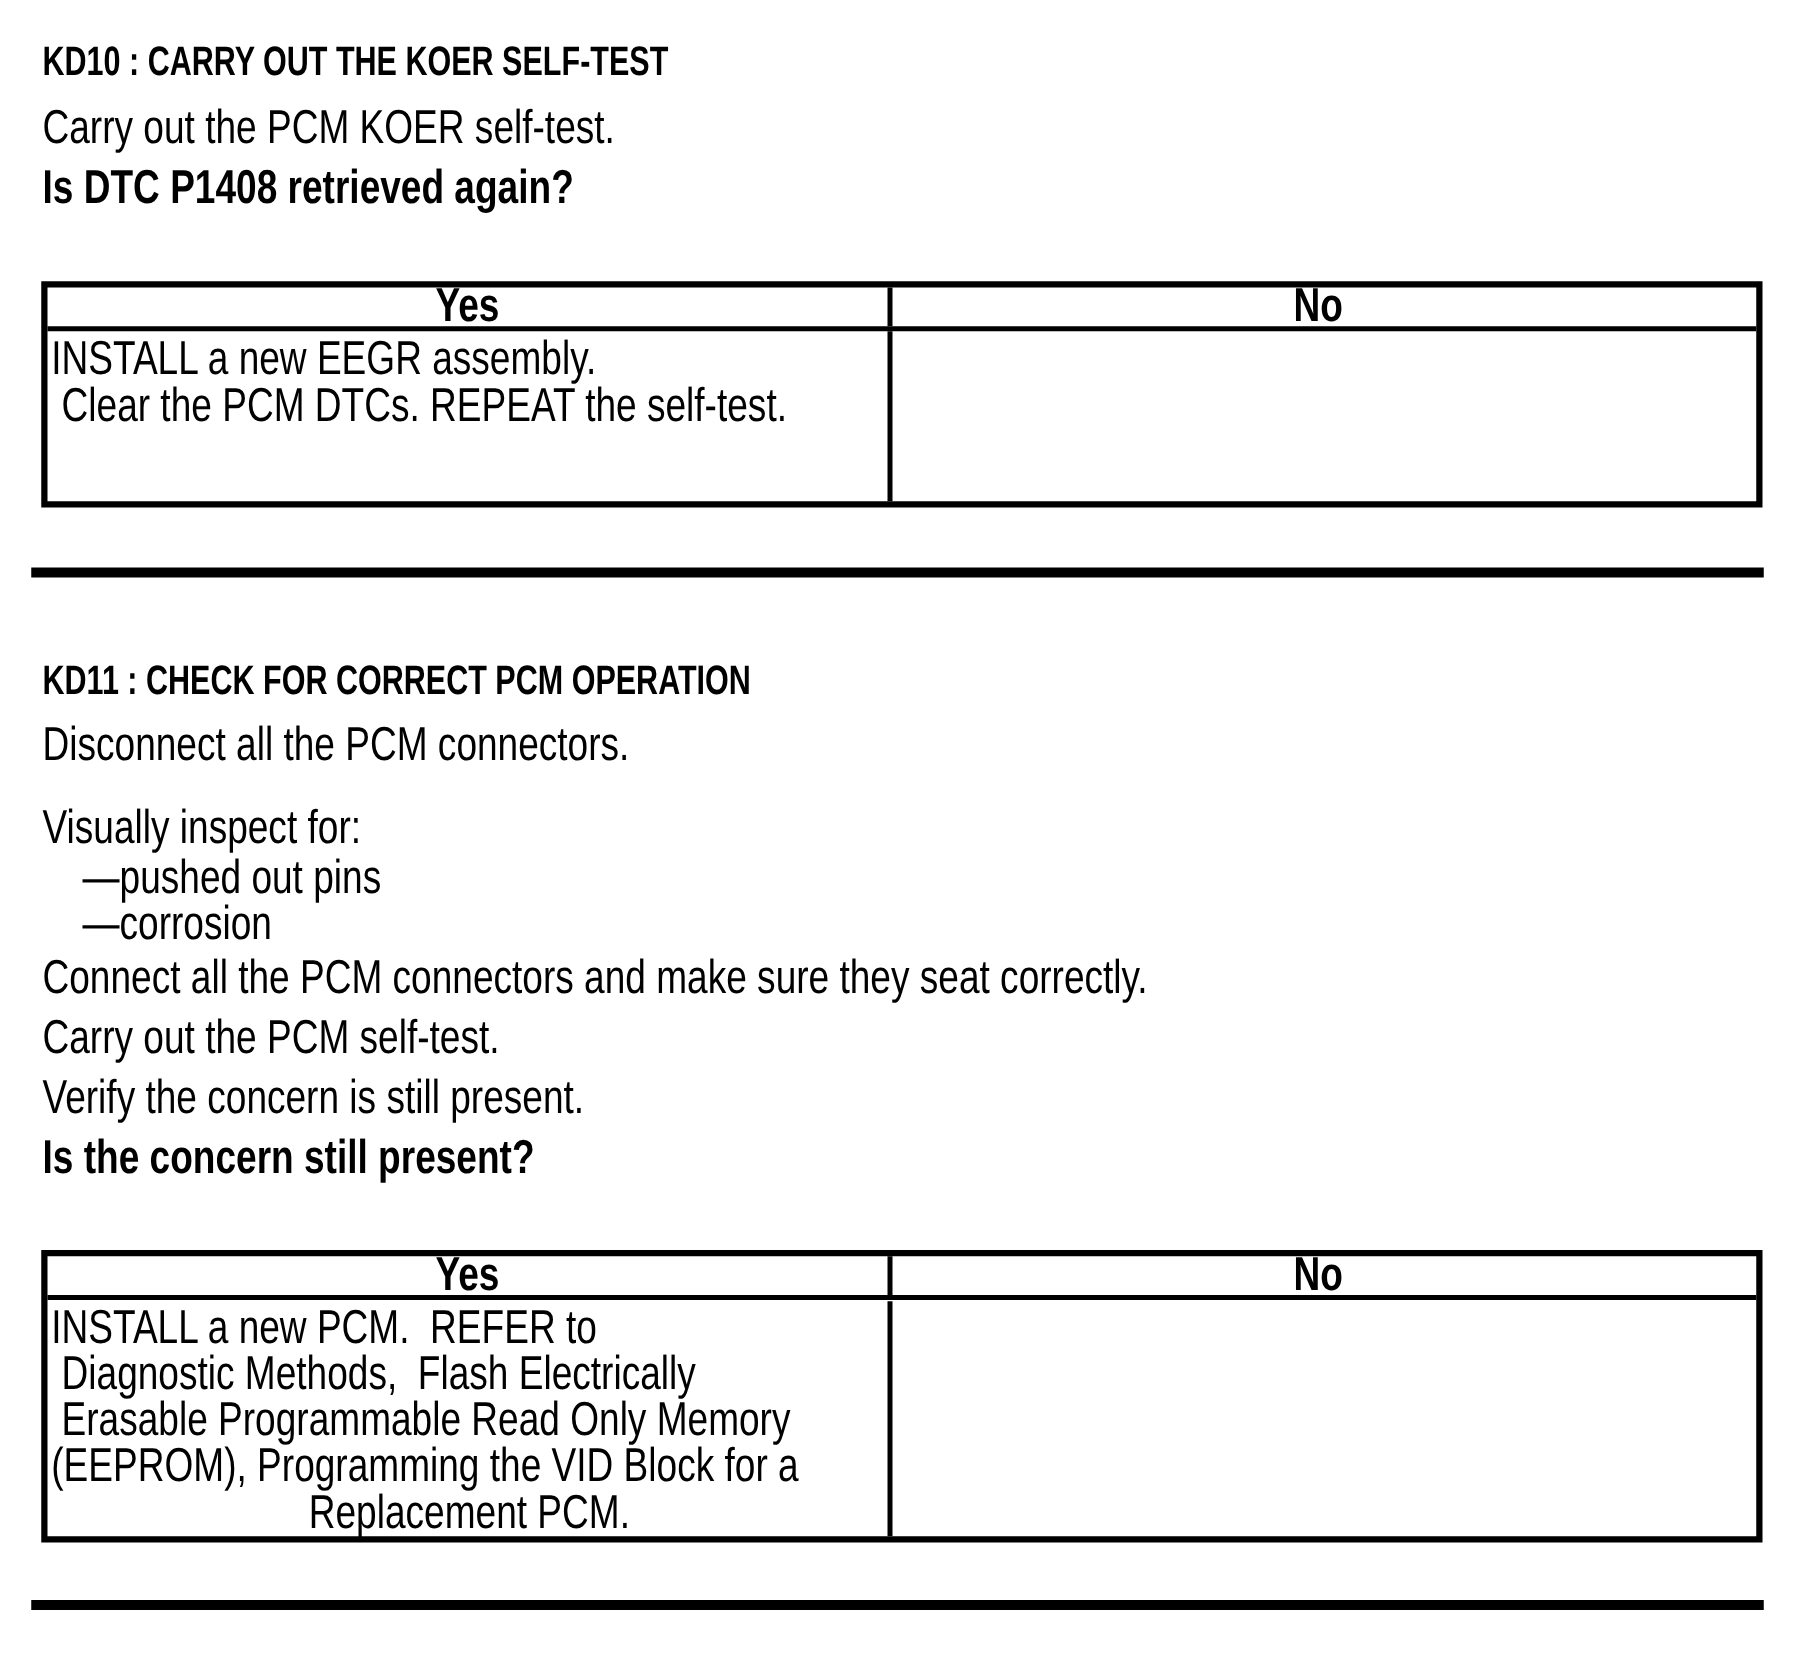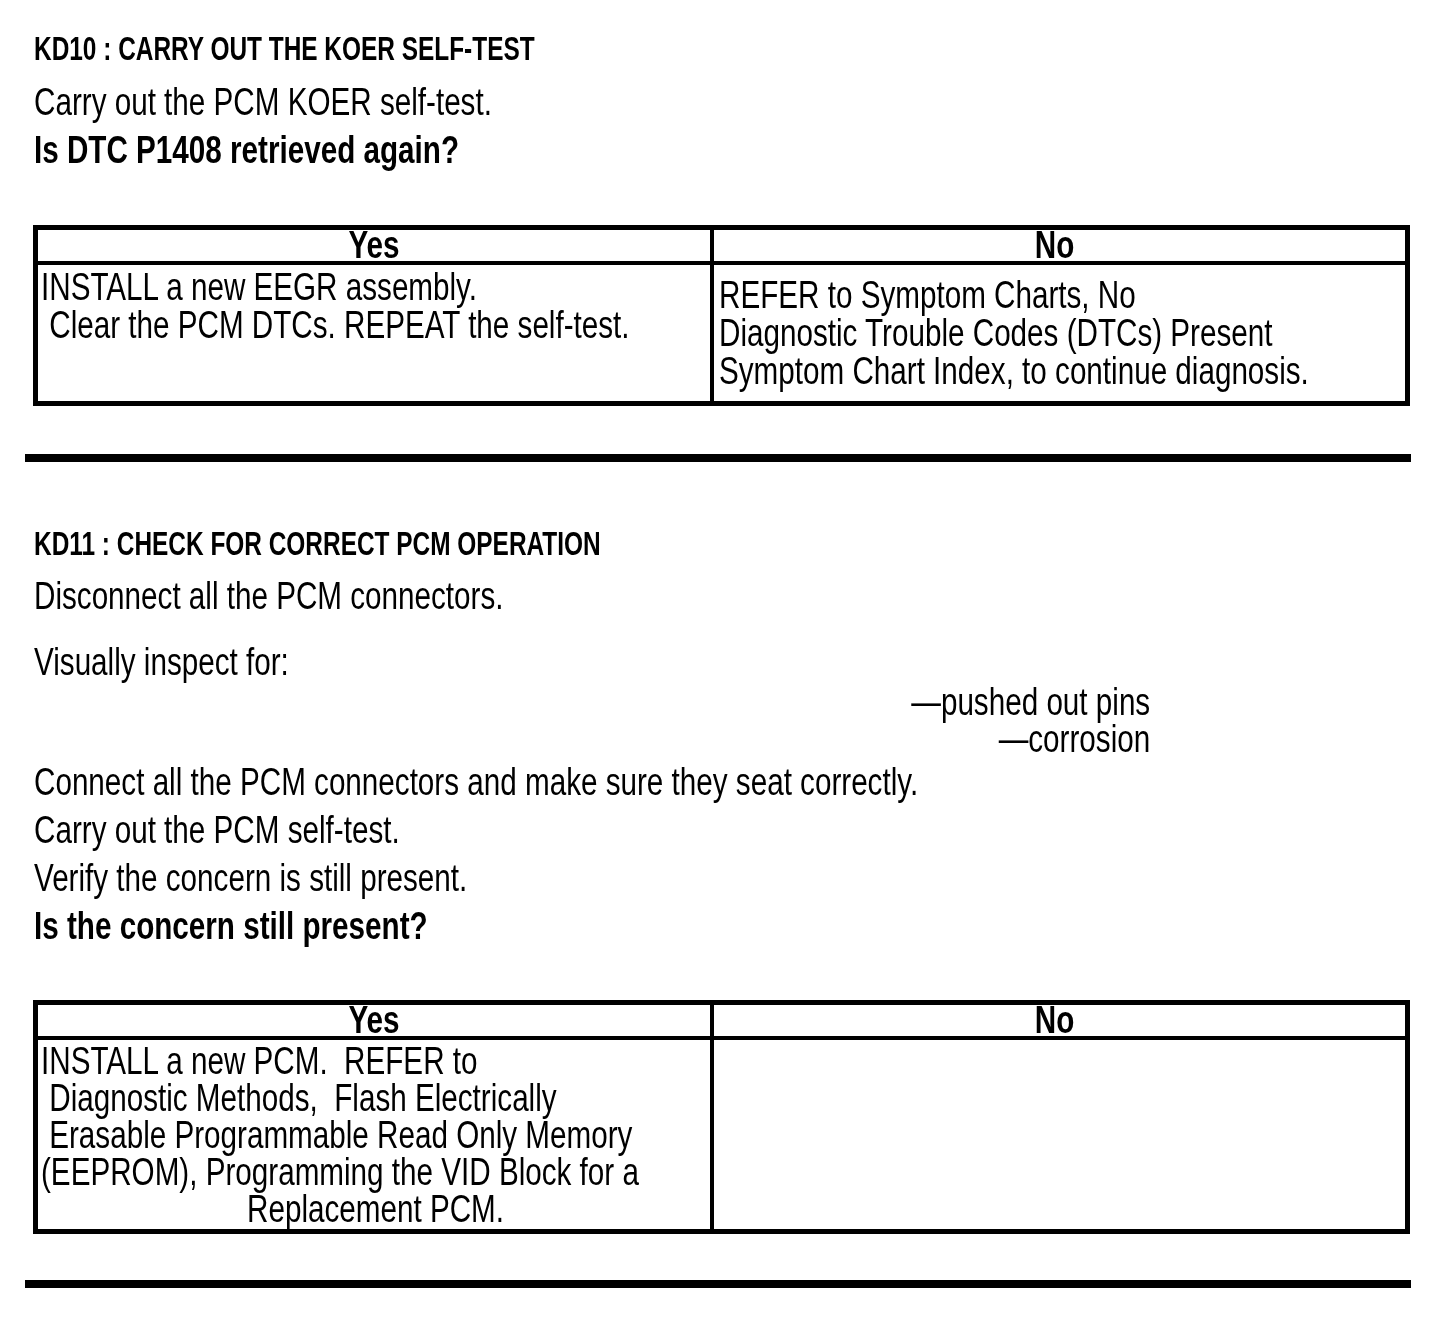--- a/index.html
+++ b/index.html
@@ -11,21 +11,21 @@
     -webkit-font-smoothing:none;
   }
   
   .sx   { transform:scaleX(0.78); transform-origin:0 50%; }
   .sx-h { transform:scaleX(0.74); transform-origin:0 50%; }
   .sx-c { transform:scaleX(0.78); transform-origin:50% 50%; }
 
   .hdg { font-weight:bold; font-size:33px; line-height:32px; margin:0 0 0 34px; white-space:pre; }
   .para { font-size:38px; line-height:38px; margin:0 0 0 34px; white-space:pre; }
   .q { font-weight:bold; }
-  .bullets { margin:3px 0 0 66px; padding:0; list-style:none;text-align:right; }
+  .bullets { margin:3px 0 0 66px; padding:0; list-style:none; }
   .bullets li { font-size:38px; line-height:37px; white-space:pre; }
 
   .hdg#kd10-heading { margin-top:33px; }
   #kd10-intro   { margin-top:18px; }
   #kd10-question{ margin-top:10px; }
   .dtable { width:1367px; border:5px solid #000; margin-left:33px; background:#fff; }
   #kd10-table { margin-top:56px; }
   .divider { height:8px; background:#000; width:1386px; margin-left:25px; }
   #divider-1 { margin-top:48px; }
   .hdg#kd11-heading { margin-top:66px; }
@@ -38,21 +38,21 @@
   #kd11-table { margin-top:55px; }
   #divider-2 { margin-top:46px; }
 
   .trow { display:flex; }
   .hdr-row { border-bottom:4px solid #000; }
   .cell-yes { width:676px; box-sizing:border-box; border-right:4px solid #000; }
   .cell-no  { width:681px; box-sizing:border-box; }
   .th { font-weight:bold; font-size:38px; line-height:31px; text-align:center; }
   .body-row .cell-yes, .body-row .cell-no { font-size:38px; }
   #kd10-table .body-row { height:136px; }
-  #kd11-table .body-row { height:189px; }
+  #kd11-table .body-row { height:189px;align-items:center; }
   .cell-pad { padding:3px 0 0 3px; }
   .vcenter { display:flex; flex-direction:column; justify-content:center; padding-left:5px; }
   .line { white-space:pre; line-height:38px; }
   #kd11-table .line { line-height:37px; }
   .line.center { text-align:center; }
 </style>
 </head>
 <body>
 
 <div class="hdg" id="kd10-heading"><span class="sx-h" style="display:block">KD10 : CARRY OUT THE KOER SELF-TEST</span></div>
@@ -65,25 +65,20 @@
         <span class="sx-c" style="display:block">Yes</span>
       </div>
     <div class="cell-no th">
         <span class="sx-c" style="display:block">No</span>
       </div>
   </div>
   <div class="trow body-row">
     <div class="cell-yes cell-pad">
       <div class="line sx">INSTALL a new EEGR assembly.</div>
       <div class="line sx"> Clear the PCM DTCs. REPEAT the self-test.</div>
-    </div>
-    <div class="cell-no vcenter">
-      <div class="line sx">REFER to Symptom Charts, No</div>
-      <div class="line sx">Diagnostic Trouble Codes (DTCs) Present</div>
-      <div class="line sx">Symptom Chart Index, to continue diagnosis.</div>
     </div>
   </div>
 </div>
 
 <div class="divider" id="divider-1"></div>
 
 <div class="hdg" id="kd11-heading"><span class="sx-h" style="display:block">KD11 : CHECK FOR CORRECT PCM OPERATION</span></div>
 <div class="para" id="kd11-step-1"><span class="sx" style="display:block">Disconnect all the PCM connectors.</span></div>
 <div class="para" id="kd11-step-2"><span class="sx" style="display:block">Visually inspect for:</span></div>
 <ul class="bullets">

